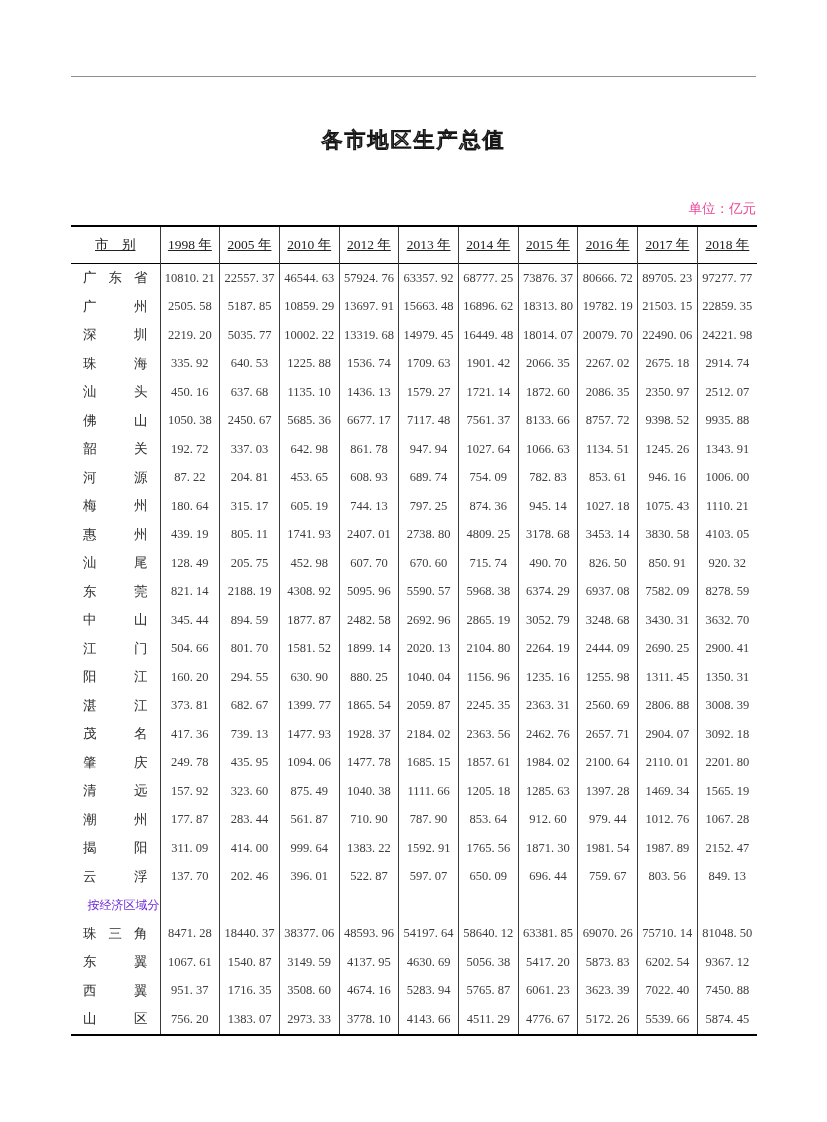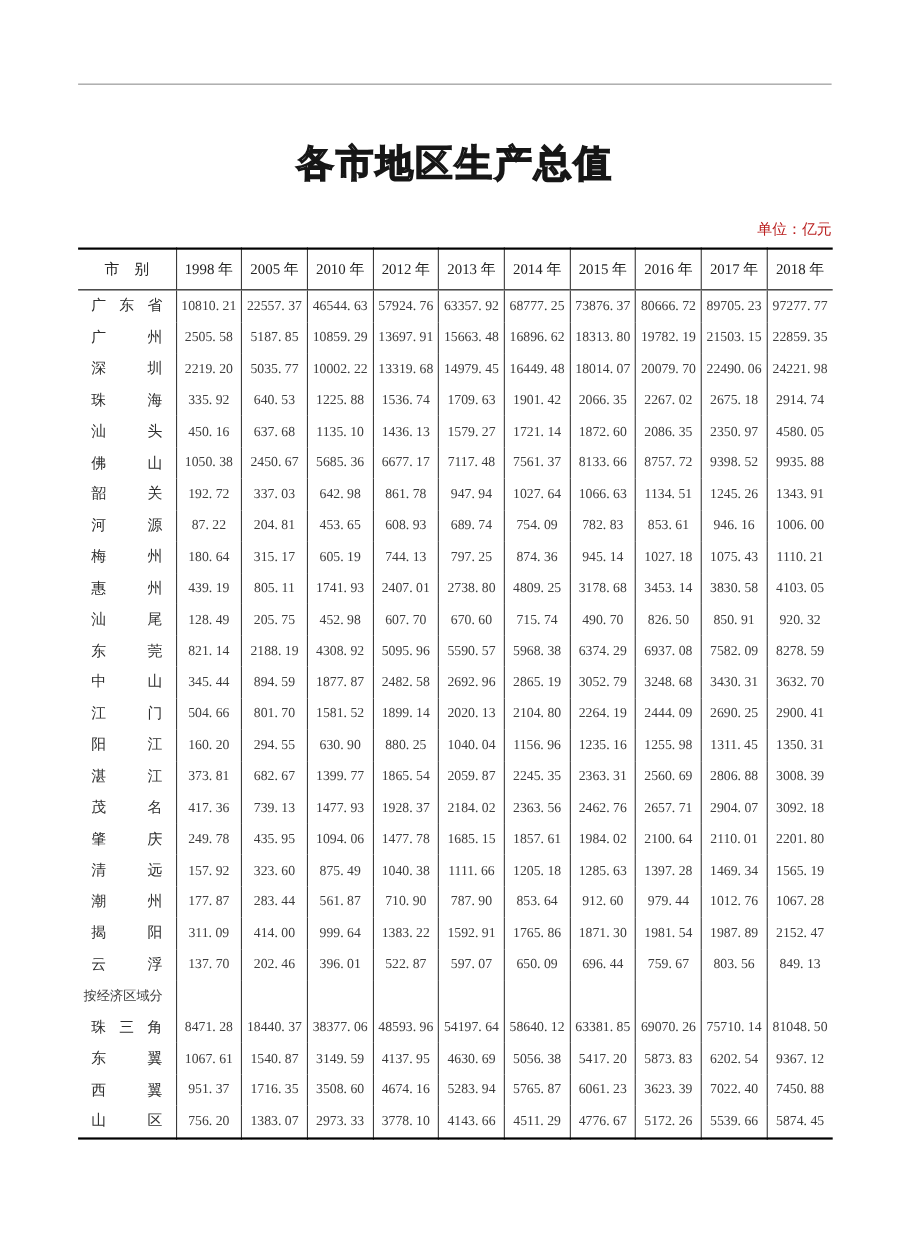--- a/index.html
+++ b/index.html
@@ -25,40 +25,40 @@
     background: #8f8f8f;
   }
 
   .page-title {
     position: absolute;
     top: 126px;
     left: 0;
     width: 827px;
     text-align: center;
     font-family: "DejaVu Sans", "Liberation Sans", sans-serif;
-    font-size: 34px;
-    font-weight: bold;
+    font-size: 21px;
+    font-weight: normal;
     letter-spacing: 2px;
     color: #000;
   }
   @supports (-webkit-text-stroke: 1px black) {
     .page-title {
       color: #ffffff;
       -webkit-text-stroke: 1.4px #161616;
     }
   }
 
   .unit-label {
     position: absolute;
     top: 200px;
     left: 71px;
     width: 685px;
     text-align: right;
     font-size: 13.5px;
-    color: #b91c1c;
+    color: #ec4899;
   }
 
   table.gdp-table {
     position: absolute;
     left: 71px;
     top: 225px;
     width: 686px;
     border-collapse: collapse;
     table-layout: fixed;
     border-top: 2px solid #000;
@@ -71,20 +71,21 @@
   }
   th {
     height: 36px;
     font-weight: normal;
     font-size: 13.5px;
     color: #222;
     text-align: center;
     padding: 0;
     white-space: nowrap;
     overflow: hidden;
+    text-decoration: underline;
   }
   th + th, td + td {
     border-left: 1px solid #3a3a3a;
   }
 
   tbody td {
     height: 28.5px;
     padding: 0;
     font-size: 12.5px;
     color: #3d3d3d;
@@ -97,23 +98,23 @@
     font-size: 13.5px;
     color: #2e2e2e;
   }
   td.city .spread {
     display: flex;
     justify-content: space-between;
     padding: 0 12px;
   }
 
   td.section-label {
-    text-align: left;
+    text-align: right;
     font-size: 12px;
-    color: #404040;
+    color: #6d28d9;
     padding-left: 5px;
   }
 </style>
 </head>
 <body>
 
 <div class="top-rule"></div>
 
 <div class="page-title">各市地区生产总值</div>
 
@@ -231,21 +232,21 @@
         </td>
         <td>450. 16</td>
         <td>637. 68</td>
         <td>1135. 10</td>
         <td>1436. 13</td>
         <td>1579. 27</td>
         <td>1721. 14</td>
         <td>1872. 60</td>
         <td>2086. 35</td>
         <td>2350. 97</td>
-        <td>4580. 05</td>
+        <td>2512. 07</td>
       </tr>
       <tr>
         <td class="city">
           <div class="spread">
             <span>佛</span>
             <span>山</span>
           </div>
         </td>
         <td>1050. 38</td>
         <td>2450. 67</td>
@@ -515,21 +516,21 @@
           <div class="spread">
             <span>揭</span>
             <span>阳</span>
           </div>
         </td>
         <td>311. 09</td>
         <td>414. 00</td>
         <td>999. 64</td>
         <td>1383. 22</td>
         <td>1592. 91</td>
-        <td>1765. 86</td>
+        <td>1765. 56</td>
         <td>1871. 30</td>
         <td>1981. 54</td>
         <td>1987. 89</td>
         <td>2152. 47</td>
       </tr>
       <tr>
         <td class="city">
           <div class="spread">
             <span>云</span>
             <span>浮</span>

